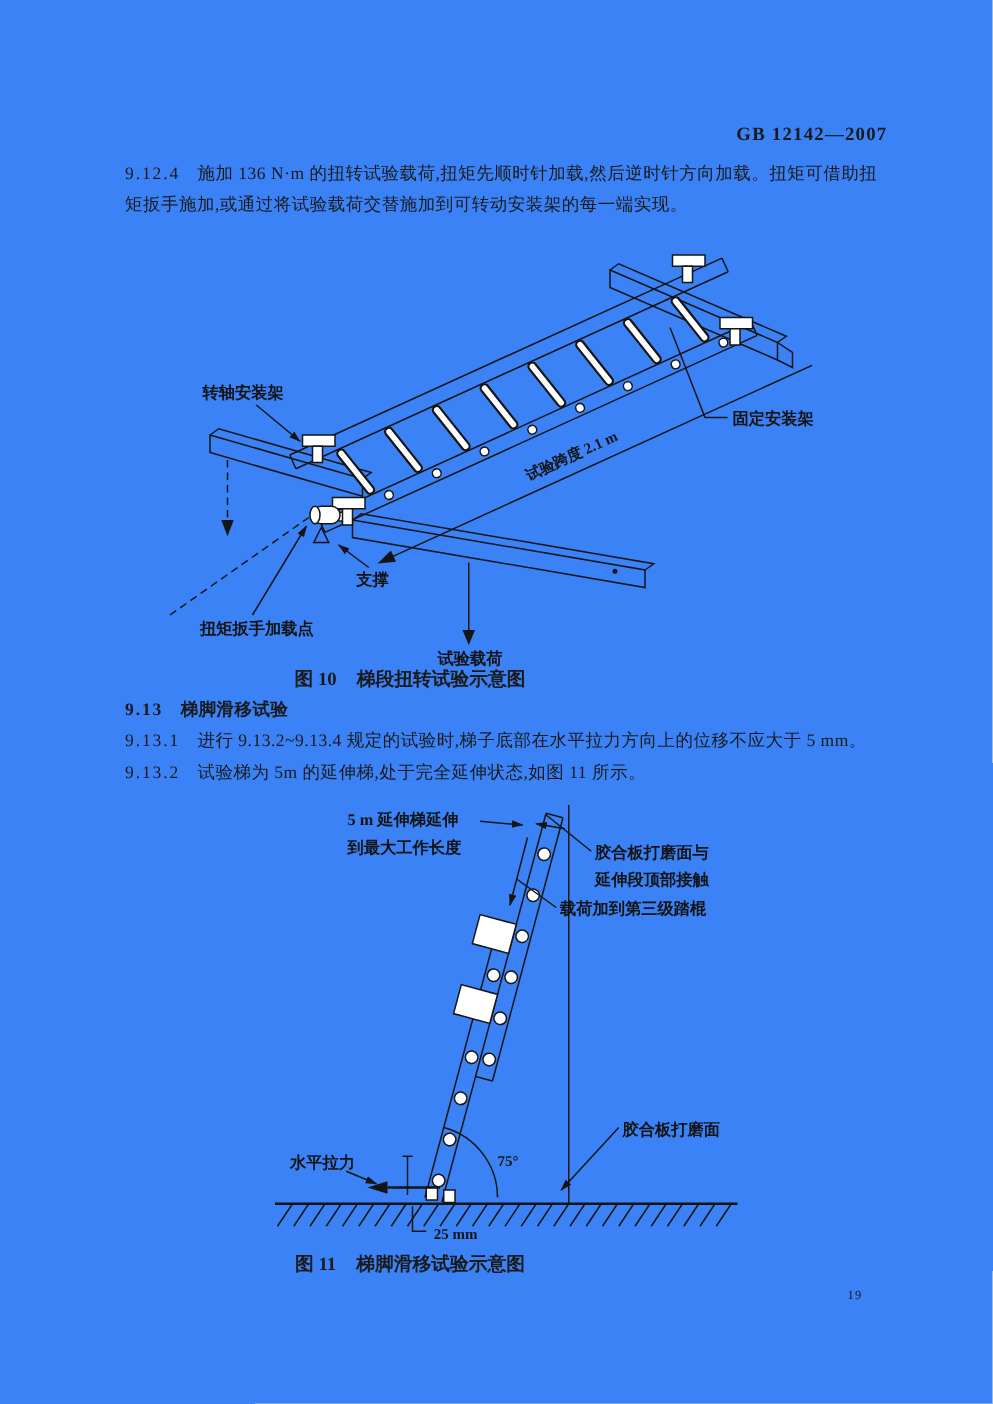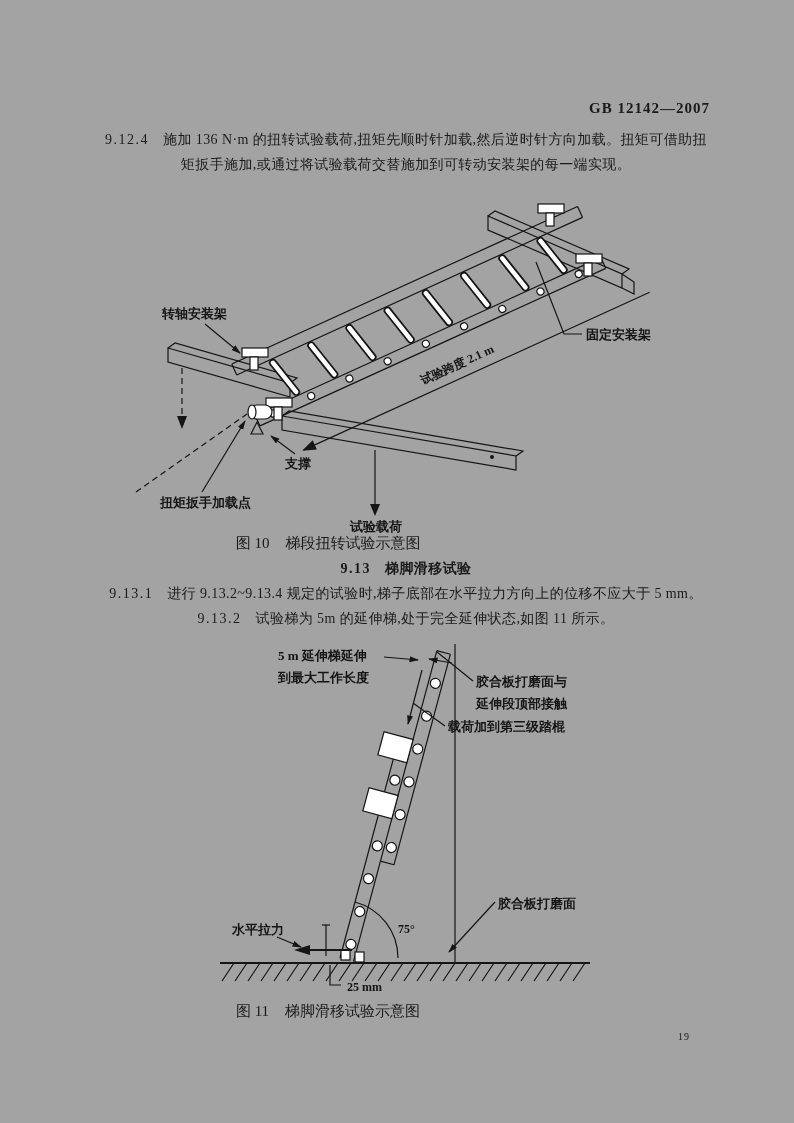--- a/index.html
+++ b/index.html
@@ -1,32 +1,32 @@
 <!DOCTYPE html>
 <html><head>
 <meta charset="utf-8">
 <style>
   html,body { margin:0; padding:0; background:#e8e8e8; }
   .page {
     position:relative; width:794px; height:1123px; margin:0 auto;
-    background:#a3a3a3; color:#1a1a1a; overflow:hidden;
+    background:#3b82f6; color:#1a1a1a; overflow:hidden;
     font-family:"Liberation Serif","DejaVu Serif",serif;
   }
   .doc-number {
     position:absolute; top:100px; right:84px;
     font-weight:bold; font-size:15px; letter-spacing:1px;
   }
   .clauses-top { position:absolute; left:100px; top:127px; width:612px; }
   .clauses-mid { position:absolute; left:100px; top:556px; width:612px; }
-  p.clause { margin:0; font-size:14px; line-height:25px; letter-spacing:0.4px;text-align:center; }
+  p.clause { margin:0; font-size:14px; line-height:25px; letter-spacing:0.4px; }
   p.head   { font-weight:bold; }
   .cnum    { margin-right:14px; letter-spacing:1.5px; white-space:nowrap; }
   .fig-caption {
     position:absolute; left:0; width:656px; text-align:center;
-    font-weight:normal; font-size:15px;
+    font-weight:bold; font-size:15px;
   }
   .fig-caption .cap-num { margin-right:16px; }
   .page-number { position:absolute; left:678px; top:1031px; font-size:10px; letter-spacing:1px; }
   svg { position:absolute; overflow:visible; }
   svg text { font-size:13px; font-weight:bold; fill:#141414;
              font-family:"Liberation Serif","DejaVu Serif",serif; }
   svg text.small { font-size:12px; }
   .draw  { stroke:#151515; fill:none; stroke-width:1.2; }
   .thick { stroke-width:8; stroke-linecap:round; }
   .inner { stroke:#fff; stroke-width:4.5; stroke-linecap:round; }

